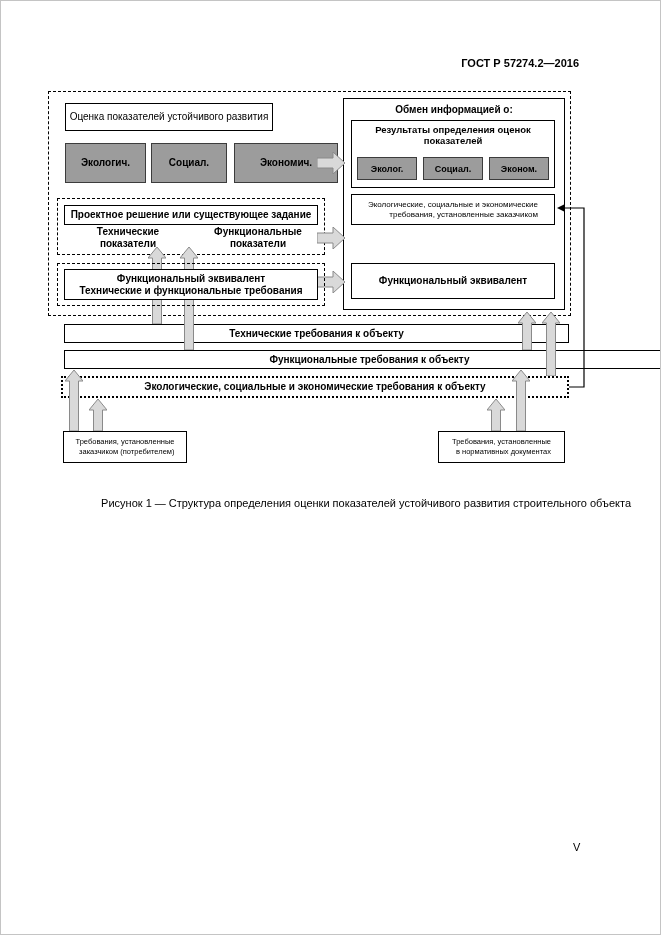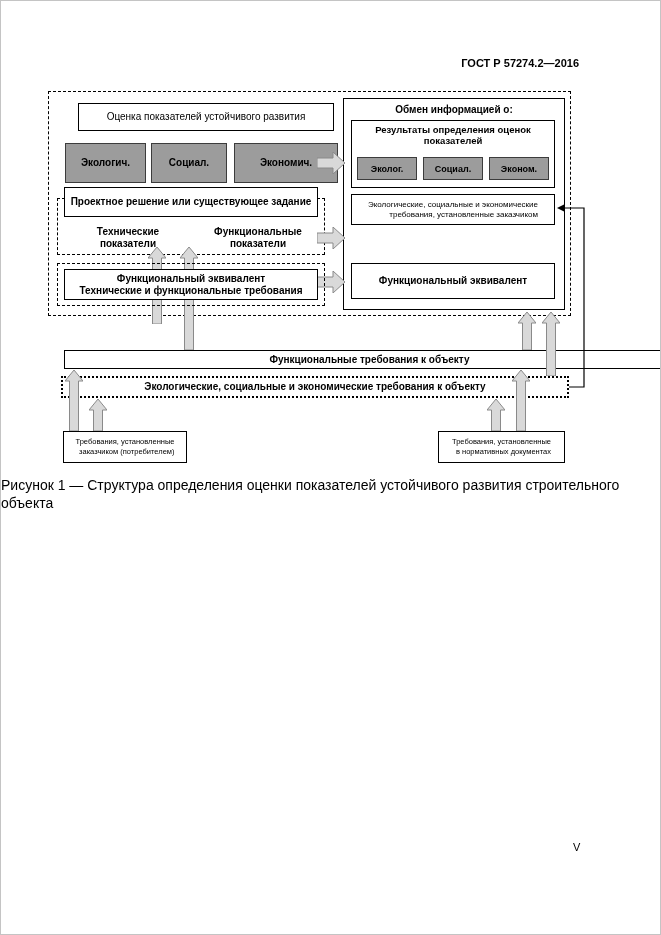--- a/index.html
+++ b/index.html
@@ -26,28 +26,28 @@
 </style>
 </head>
 <body>
 
 <div class="page">
 
   <div class="abs bold f11" style="top:56px;right:81px;">ГОСТ Р 57274.2—2016</div>
 
   <div class="abs dashedframe z0" style="left:47px;top:90px;width:523px;height:225px;"></div>
 
-  <div class="abs box f10 z1" style="left:64px;top:102px;width:256px;height:28px;margin-left:13px;">Оценка показателей устойчивого развития</div>
+  <div class="abs box f10 z1" style="left:64px;top:102px;width:208px;height:28px;">Оценка показателей устойчивого развития</div>
 
   <div class="abs box gray f10 z1" style="left:64px;top:142px;width:81px;height:40px;">Экологич.</div>
   <div class="abs box gray f10 z1" style="left:150px;top:142px;width:76px;height:40px;">Социал.</div>
   <div class="abs box gray f10 z1" style="left:233px;top:142px;width:104px;height:40px;">Экономич.</div>
 
   <div class="abs z1" style="left:56px;top:197px;width:268px;height:57px;border:1px dashed #000;"></div>
-  <div class="abs box bold f10 z1" style="left:63px;top:186px;width:254px;height:30px;">Проектное решение или существующее задание</div>
+  <div class="abs box bold f10 z1" style="left:63px;top:204px;width:254px;height:20px;">Проектное решение или существующее задание</div>
   <div class="abs bold f10 pre z1" style="left:72px;top:225px;width:110px;text-align:center;">Технические
 показатели</div>
   <div class="abs bold f10 pre z1" style="left:196px;top:225px;width:122px;text-align:center;">Функциональные
 показатели</div>
 
   <div class="abs z3" style="left:56px;top:262px;width:268px;height:43px;border:1px dashed #000;"></div>
   <div class="abs box bold z3" style="left:63px;top:268px;width:254px;height:31px;flex-direction:column;">
     <div class="f10">Функциональный эквивалент</div>
     <div class="f10">Технические и функциональные требования</div>
   </div>
@@ -69,20 +69,21 @@
   <svg class="abs z2" style="left:316px;top:151px;" width="28" height="22" viewBox="0 0 28 22">
     <polygon points="0,6 16,6 16,0 28,11 16,22 16,16 0,16" fill="#d9d9d9" stroke="#8a8a8a" stroke-width="1"></polygon>
   </svg>
   <svg class="abs z2" style="left:316px;top:226px;" width="28" height="22" viewBox="0 0 28 22">
     <polygon points="0,6 16,6 16,0 28,11 16,22 16,16 0,16" fill="#d9d9d9" stroke="#8a8a8a" stroke-width="1"></polygon>
   </svg>
   <svg class="abs z2" style="left:316px;top:270px;" width="28" height="22" viewBox="0 0 28 22">
     <polygon points="0,6 16,6 16,0 28,11 16,22 16,16 0,16" fill="#d9d9d9" stroke="#8a8a8a" stroke-width="1"></polygon>
   </svg>
 
+  <div class="abs box bold f10 z1" style="left:63px;top:323px;width:505px;height:19px;">Технические требования к объекту</div>
   <div class="abs box bold f10 z1" style="left:63px;top:349px;width:611px;height:19px;text-align:right;">Функциональные требования к объекту</div>
   <div class="abs box dotted bold f10 z1" style="left:60px;top:375px;width:508px;height:22px;">Экологические, социальные и экономические требования к объекту</div>
 
   <svg class="abs z2" style="left:64px;top:369px;" width="18" height="61" viewBox="0 0 18 61">
     <polygon points="9,0 18,11 13.5,11 13.5,61 4.5,61 4.5,11 0,11" fill="#d9d9d9" stroke="#8a8a8a" stroke-width="1"></polygon>
   </svg>
   <svg class="abs z2" style="left:88px;top:398px;" width="18" height="32" viewBox="0 0 18 32">
     <polygon points="9,0 18,11 13.5,11 13.5,32 4.5,32 4.5,11 0,11" fill="#d9d9d9" stroke="#8a8a8a" stroke-width="1"></polygon>
   </svg>
   <svg class="abs z2" style="left:147px;top:246px;" width="18" height="77" viewBox="0 0 18 77">
@@ -107,17 +108,17 @@
   <svg class="abs z4" style="left:550px;top:198px;" width="40" height="195" viewBox="0 0 40 195">
     <path d="M18 188 L33 188 L33 9 L14 9" fill="none" stroke="#000" stroke-width="1.2"></path>
     <polygon points="6,9 14,5 14,13" fill="#000"></polygon>
   </svg>
 
   <div class="abs box f75 pre z1" style="left:62px;top:430px;width:124px;height:32px;">Требования, установленные
 заказчиком (потребителем)</div>
   <div class="abs box f75 pre z1" style="left:437px;top:430px;width:127px;height:32px;">Требования, установленные
 в нормативных документах</div>
 
-  <div class="abs f8 z1" style="left:0px;top:476px;width:630px;text-align:left;font-size:14px;">Рисунок 1 — Структура определения оценки показателей устойчивого развития строительного объекта</div>
+  <div class="abs f8 z1" style="left:0px;top:496px;width:630px;text-align:right;font-size:11px;">Рисунок 1 — Структура определения оценки показателей устойчивого развития строительного объекта</div>
 
   <div class="abs f11 z1" style="left:572px;top:840px;">V</div>
 
 </div>
 
 </body></html>

